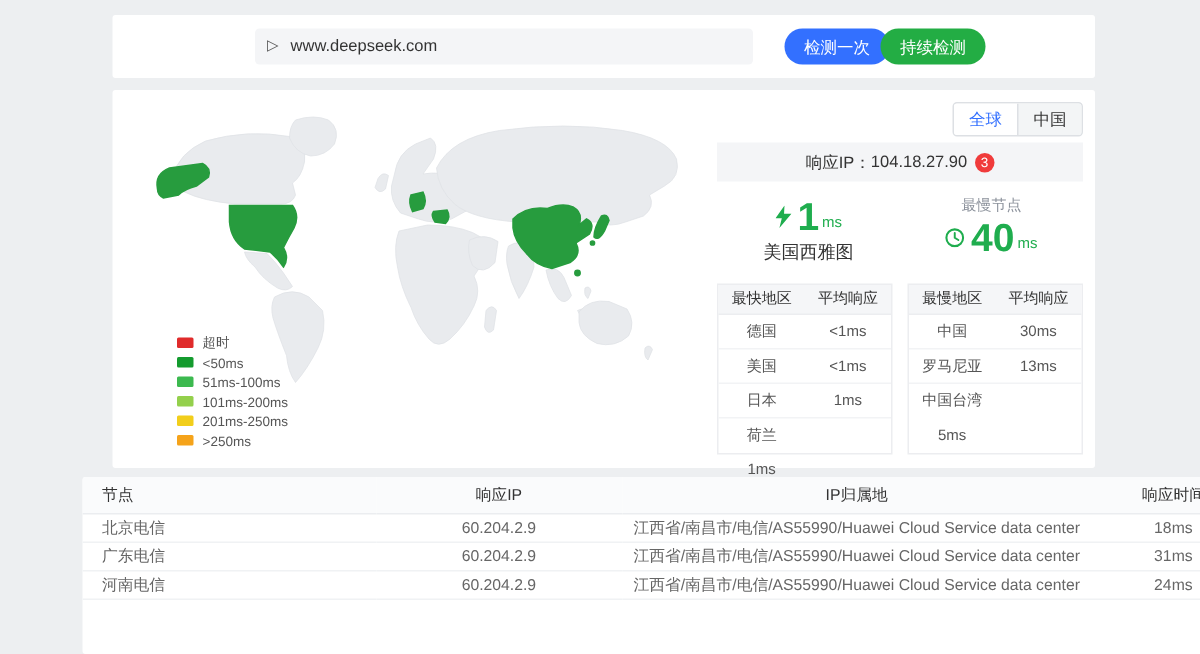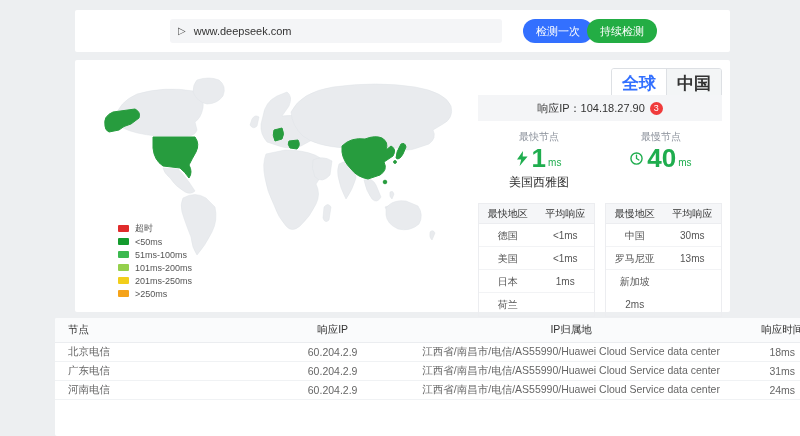--- a/index.html
+++ b/index.html
@@ -13,21 +13,21 @@
   
   .topbar{left:75px;top:10px;width:655px;height:42px;}
   .url-box{position:absolute;left:95px;top:9px;width:332px;height:24px;background:#f4f5f7;border-radius:3px;display:flex;align-items:center;padding:0 8px;}
   .url-icon{font-size:10px;color:#555;margin-right:8px;line-height:1;}
   .url-text{font-size:11px;color:#333;}
   .btn{position:absolute;top:9px;height:24px;border:none;border-radius:12px;color:#fff;font-size:11px;padding:0 13px;font-family:inherit;cursor:pointer;}
   .btn-once{left:448px;background:var(--blue);}
   .btn-cont{left:512px;background:var(--green);text-align:center;}
   
   .main{left:75px;top:60px;width:655px;height:252px;}
-  .tabs{position:absolute;right:8px;top:8px;display:flex;border:1px solid #dde0e4;border-radius:3px;overflow:hidden;font-size:17px;font-weight:bold;}
+  .tabs{position:absolute;right:8px;top:8px;display:flex;border:1px solid #dde0e4;border-radius:3px;overflow:hidden;font-size:11px;}
   .tab{padding:3px 10px;cursor:pointer;}
   .tab.active{background:#fff;color:var(--blue);}
   .tab.idle{background:#f3f5f6;color:#333;border-left:1px solid #dde0e4;}
   
   .map-wrap{position:absolute;left:10px;top:14px;width:390px;height:186px;}
   .land{fill:var(--land);stroke:#dfe2e6;stroke-width:0.5;}
   .hot{fill:var(--hot);stroke:var(--hot);}
   .legend{position:absolute;left:20px;top:162px;}
   .legend-item{display:flex;align-items:center;height:13px;padding-left:23px;}
   .legend-swatch{width:11px;height:7px;border-radius:1px;margin-right:6px;}
@@ -136,21 +136,20 @@
 
     <div class="panel">
       <div class="ip-bar">
         <span>响应IP：</span>
           <span>104.18.27.90</span>
         <span class="ip-badge">3</span>
       </div>
 
       <div class="fastslow">
         <div class="fs-cell">
-          <div class="fs-label">最快节点</div>
           <div class="fs-value">
             <svg width="11" height="15" viewBox="0 0 11 15">
                 <polygon points="6,0 0,8.5 4.2,8.5 2.6,15 10.6,5.5 5.7,5.5" fill="#1fad4e"></polygon>
               </svg>
             <span class="fs-num">1</span>
             <span class="fs-unit">ms</span>
           </div>
           <div class="fs-loc">美国西雅图</div>
         </div>
         <div class="fs-cell">
@@ -196,22 +195,22 @@
           </div>
           <div class="mini-row">
               <span>中国</span>
               <span>30ms</span>
             </div>
           <div class="mini-row">
               <span>罗马尼亚</span>
               <span>13ms</span>
             </div>
           <div class="mini-row">
-              <span>新加坡</span>
-              <span>2ms</span>
+              <span>中国台湾</span>
+              <span>5ms</span>
             </div>
         </div>
       </div>
     </div>
   </div>
 
   <div class="card bottom">
     <table>
       <colgroup>
           <col class="w1">

